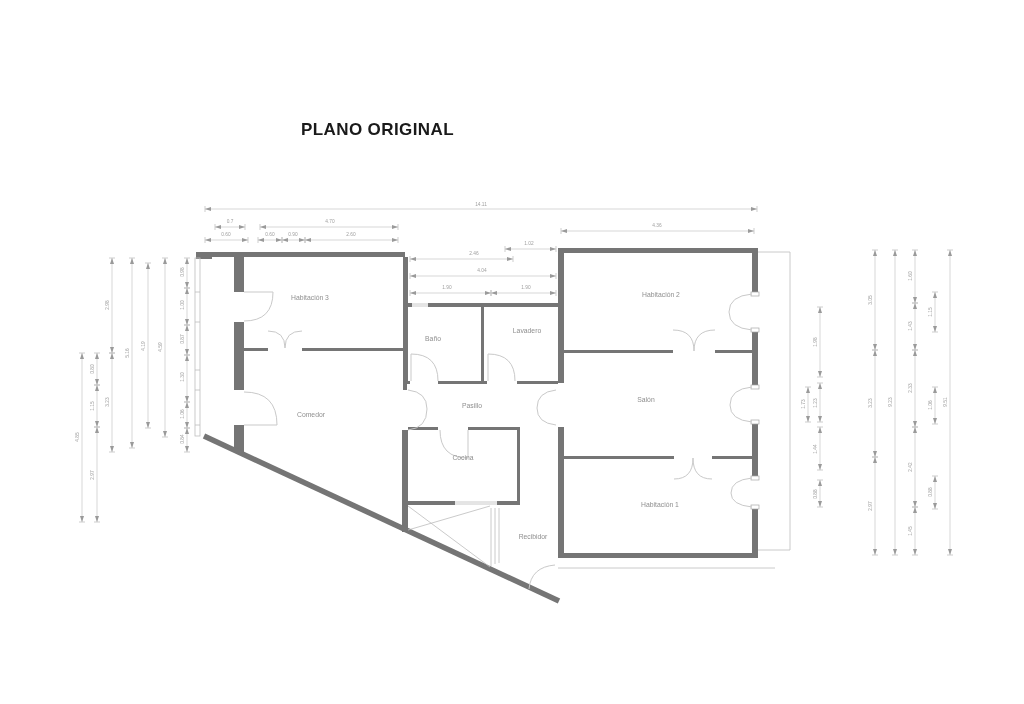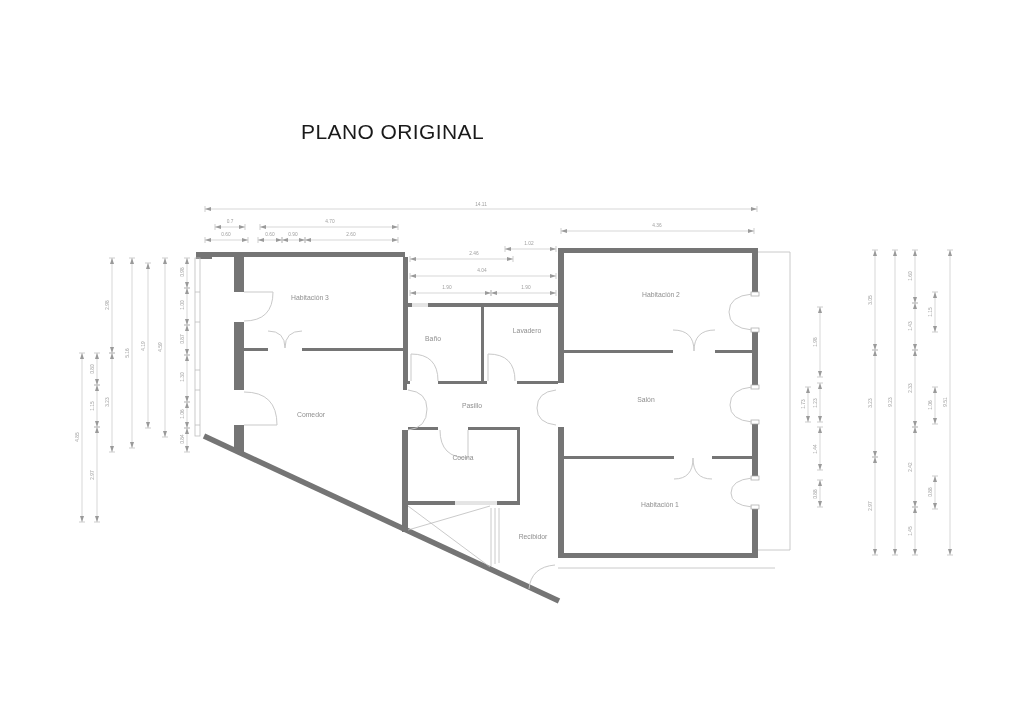--- a/index.html
+++ b/index.html
@@ -1,18 +1,18 @@
 <!DOCTYPE html>
 <html><head>
 <meta charset="utf-8">
 <style>
   html,body{margin:0;padding:0;background:#ffffff;}
   body{width:1024px;height:704px;position:relative;overflow:hidden;
        font-family:"Liberation Sans",sans-serif;}
-  .title{position:absolute;left:301px;top:120px;font-size:21px;font-weight:normal;
+  .title{position:absolute;left:301px;top:120px;font-size:17px;font-weight:bold;
          color:#1a1a1a;letter-spacing:.4px;}
   svg{position:absolute;left:0;top:0;}
   .walls rect{fill:#757575;}
   .diag{stroke:#757575;stroke-width:5.5;}
   .thin{stroke:#bdbdbd;stroke-width:.8;fill:none;}
   .frame{fill:#ffffff;stroke:#a6a6a6;stroke-width:.7;}
   .arc{stroke:#c9c9c9;stroke-width:1;fill:none;}
   .dim{stroke:#c6c6c6;stroke-width:.7;}
   .tick{stroke:#b8b8b8;stroke-width:.7;}
   .dimtext{font:4.8px "Liberation Sans",sans-serif;fill:#a0a0a0;}

